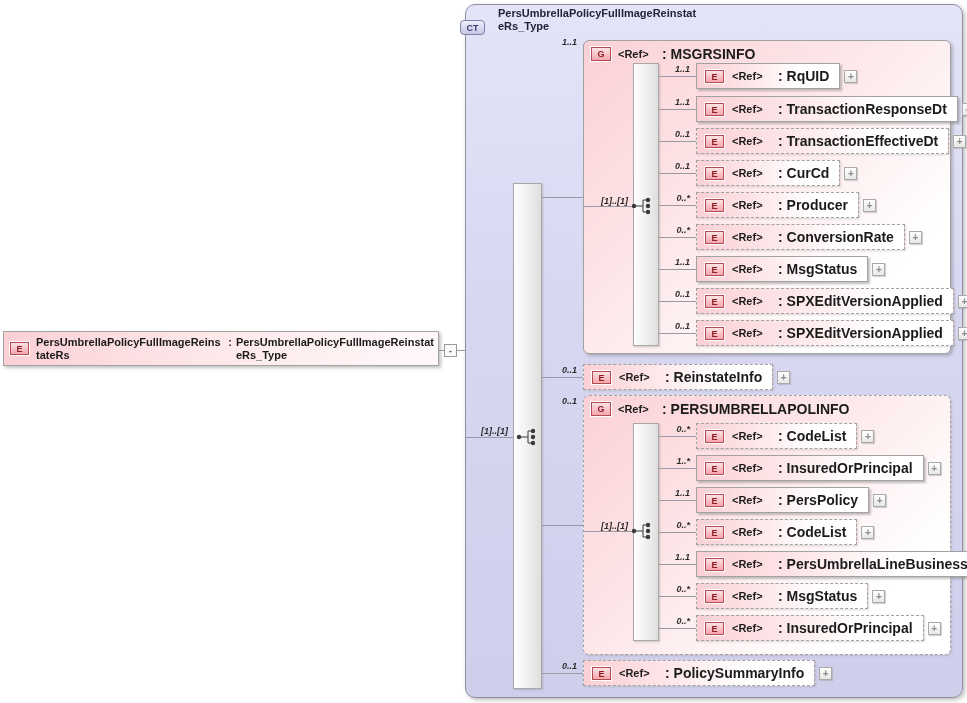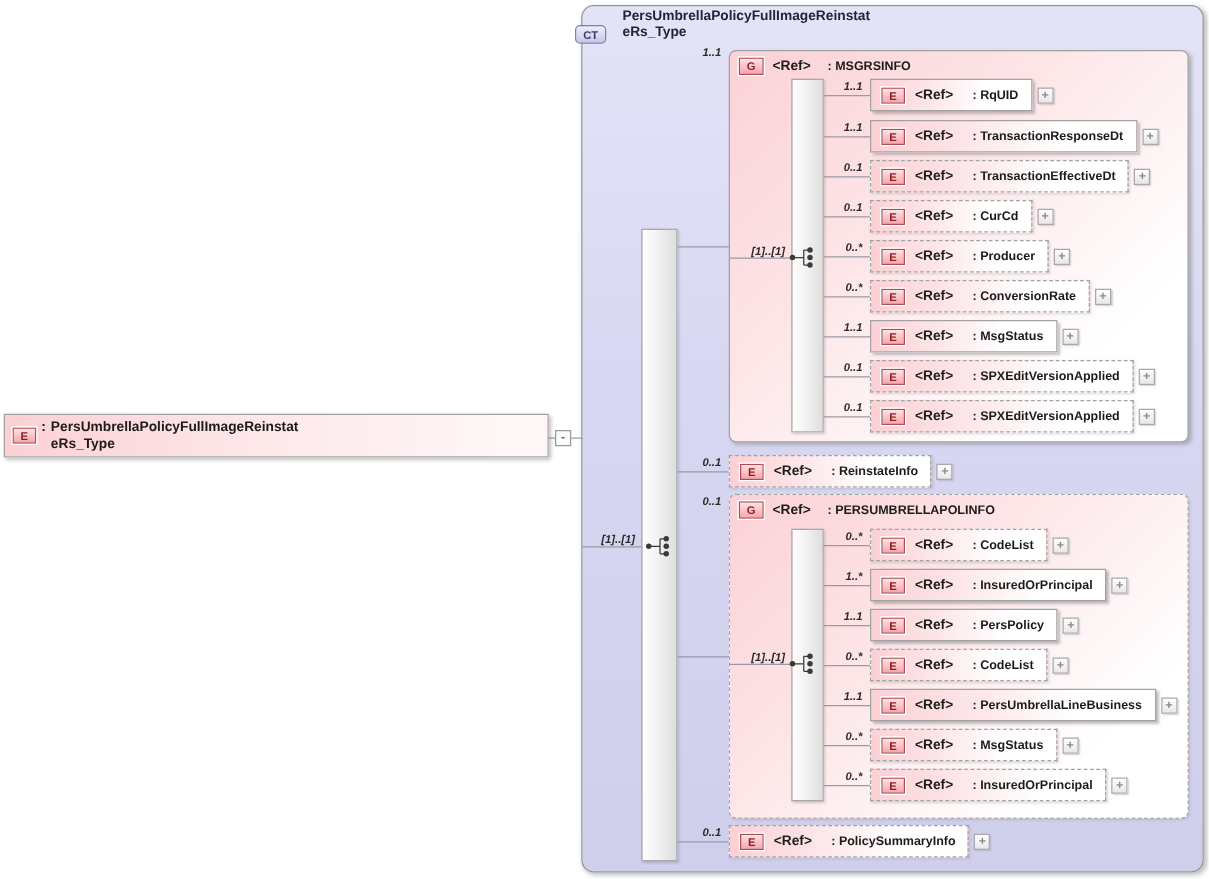--- a/index.html
+++ b/index.html
@@ -38,21 +38,21 @@
   .grp.opt{border-style:dashed;box-shadow:1px 1px 2px rgba(140,140,140,.35);}
   .ghead{position:absolute;left:7px;top:5px;display:flex;align-items:center;}
 
   
   .row{position:absolute;display:flex;align-items:center;}
   .elbox{display:inline-flex;align-items:center;height:26px;box-sizing:border-box;
     border:1px solid #a2a2a2;padding:0 10px 0 8px;
     background:linear-gradient(90deg,#fbd0d5 0%,#fde7e9 38%,#ffffff 72%);
     box-shadow:2px 2px 2px rgba(120,120,120,.45);}
   .elbox.opt{border-style:dashed;box-shadow:1px 1px 2px rgba(140,140,140,.3);}
-  .nm{font-size:10px;font-weight:bold;color:#1b1b1b;white-space:nowrap;}
+  .nm{font-size:14px;font-weight:bold;color:#1b1b1b;white-space:nowrap;}
   .ref{font-size:11px;font-weight:bold;color:#1b1b1b;width:46px;margin-left:8px;white-space:nowrap;}
   .gref{font-size:11px;font-weight:bold;color:#1b1b1b;width:44px;margin-left:7px;white-space:nowrap;}
 
   
   .badge{display:inline-block;width:19px;height:13px;box-sizing:border-box;
     border:1px solid #b24b52;outline:1px solid #ffffff;
     background:linear-gradient(180deg,#fde3e5,#f5a6ad);
     color:#8d2025;font-size:9px;font-weight:bold;text-align:center;line-height:12px;flex:none;}
   .badge.g{width:20px;height:14px;line-height:13px;}
 
@@ -87,20 +87,21 @@
 <div class="canvas">
 
   <div class="ct-bg"></div>
 
   <div class="hline" style="left:438px;top:350px;width:6px;"></div>
   <span class="minus" style="left:444px;top:344px;">-</span>
   <div class="hline" style="left:457px;top:350px;width:9px;"></div>
 
   <div class="rootbox">
     <span class="badge">E</span>
+    <span class="root-name">PersUmbrellaPolicyFullImageReinstateRs</span>
     <span class="root-sep">:</span>
     <span class="root-type">PersUmbrellaPolicyFullImageReinstateRs_Type</span>
   </div>
 
   <span class="ct-badge">CT</span>
   <div class="ct-title">PersUmbrellaPolicyFullImageReinstateRs_Type</div>
 
   <div class="hline" style="left:466px;top:437px;width:51px;"></div>
   <div class="vbar" style="left:513px;top:183px;width:29px;height:506px;"></div>
   <div class="card" style="left:458px;top:426px;width:50px;">[1]..[1]</div>

